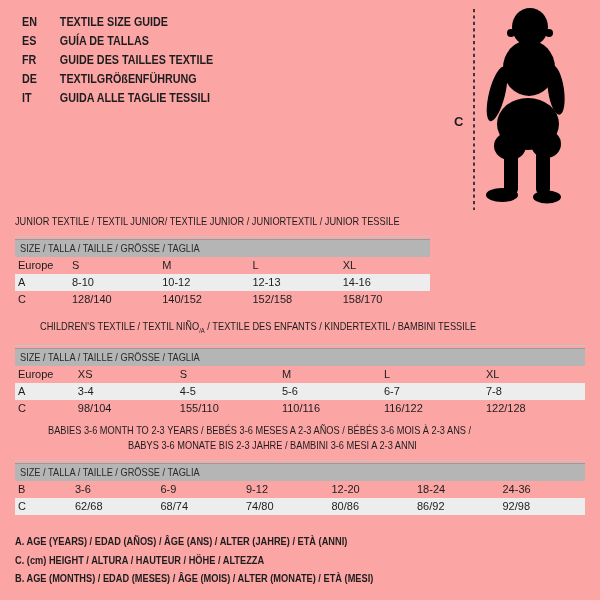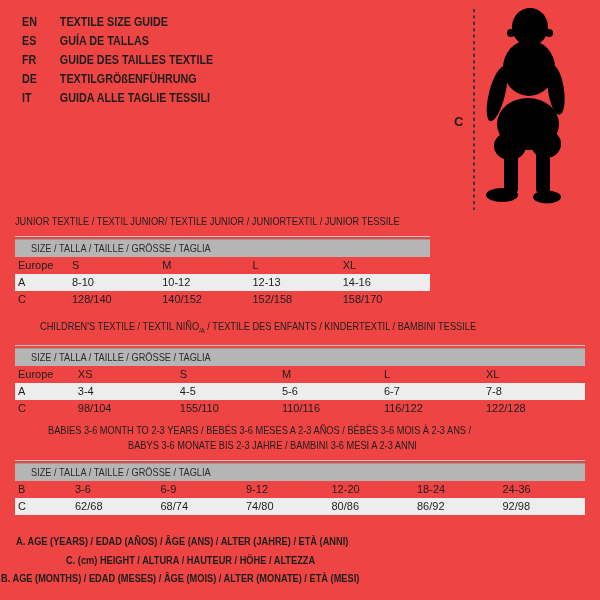--- a/index.html
+++ b/index.html
@@ -1,20 +1,20 @@
 <!DOCTYPE html>
 <html><head>
 <meta charset="utf-8">
 <style>
   * { box-sizing: border-box; margin: 0; padding: 0; }
   html,body { background:#fff; }
   .page {
     position: relative;
     width: 600px; height: 600px;
-    background: #ef4444;
+    background: #fca5a5;
     font-family: "Liberation Sans", sans-serif;
     color: #1d1d1d;
     overflow: hidden;
   }
   .condensed {
     display: inline-block;
     transform: scaleX(0.84);
     transform-origin: 0 50%;
     white-space: nowrap;
   }
@@ -28,25 +28,25 @@
   
   .section { position: absolute; left: 15px; }
   .section-junior  { top: 214px; width: 415px; }
   .section-children{ top: 319px; width: 570px; }
   .section-babies  { top: 423px; width: 570px; }
   .section-title { font-weight: normal; font-size: 11px; line-height: 15px; text-align: center; }
   .section-title sub { font-size: 7px; }
   .rule { height: 1px; background: #c4c4c4; margin: 7px 0 2px 0; }
   table.size-table { width: 100%; border-collapse: collapse; table-layout: fixed; }
   table.size-table td { font-size: 11px; height: 17px; padding: 0 3px; text-align: left; color:#1d1d1d; }
-  tr.bar td { background: #b5b5b5; color:#2b2b2b; text-align: left; padding: 1px 16px; height: 17px; border-top: 1px solid #9a9a9a; }
+  tr.bar td { background: #b5b5b5; color:#2b2b2b; text-align: left; padding: 1px 5px; height: 17px; border-top: 1px solid #9a9a9a; }
   td.lbl { text-align: left; padding-left: 5px; }
   tr.alt { background: #ededed; }
   
-  .footnotes { position: absolute; left: 1px; top: 532px; text-align: center; }
+  .footnotes { position: absolute; left: 15px; top: 532px; }
   .footnote { font-weight: bold; font-size: 11px; line-height: 18.5px; }
 </style>
 </head>
 <body>
 
 <div class="page">
 
   <div class="lang-list">
     <div class="lang-row">
       <span class="lang-code">EN</span>

